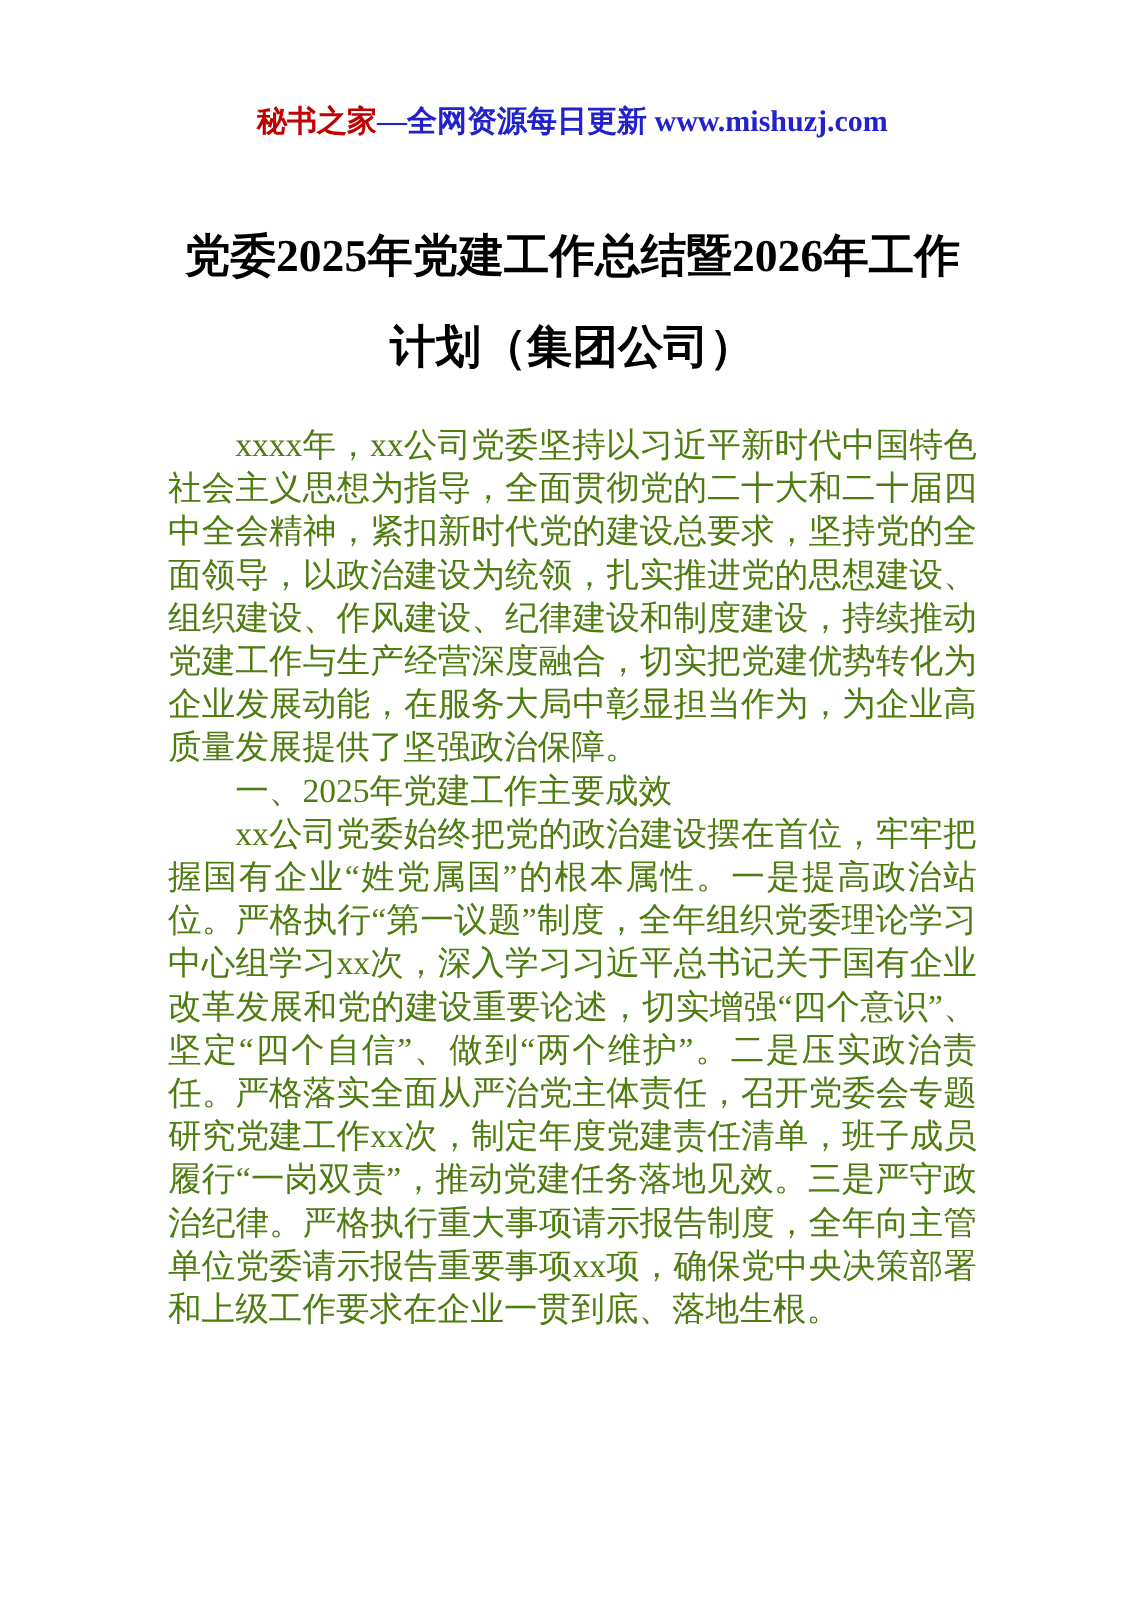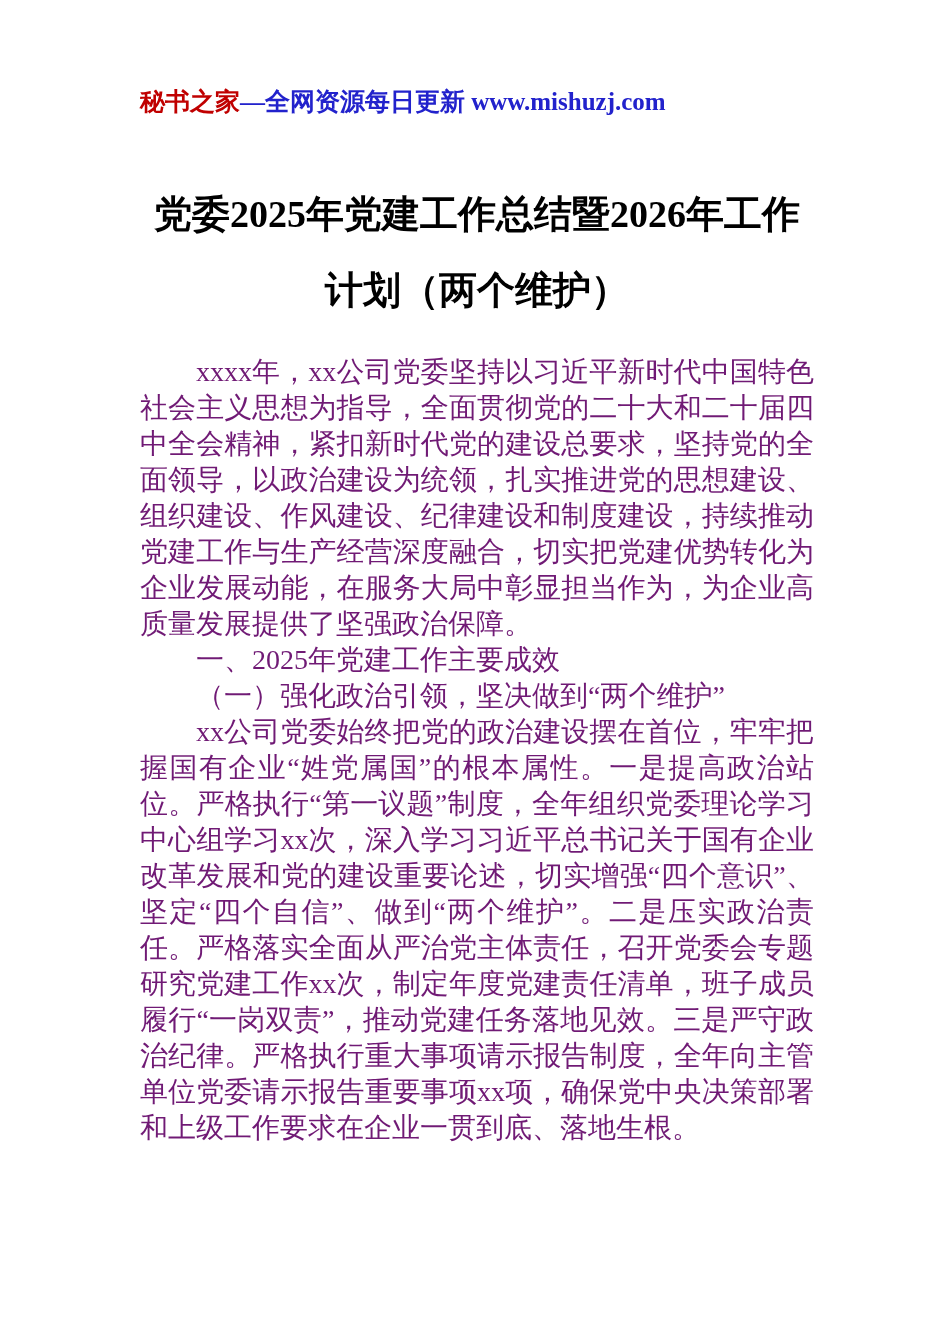--- a/index.html
+++ b/index.html
@@ -12,20 +12,21 @@
     font-family: "Liberation Serif", "DejaVu Serif", serif;
     overflow: hidden;
   }
   .page {
     width: 950px;
     height: 1344px;
     padding: 86px 136px 0 140px;
     background: #ffffff;
   }
   .doc-header {
+    text-align: center;
     font-size: 25px;
     font-weight: 700;
     line-height: 32px;
     white-space: nowrap;
   }
   .doc-header .brand { color: #c00000; }
   .doc-header .tagline { color: #2222cc; }
   .doc-header .url { color: #2222cc; text-decoration: none; cursor: pointer; }
   .doc-title {
     margin-top: 58px;
@@ -36,34 +37,33 @@
     color: #000000;
   }
   .doc-body {
     margin-top: 26px;
   }
   .doc-body p {
     font-size: 28px;
     line-height: 36px;
     text-indent: 2em;
     text-align: justify;
-    color: #701a75;
+    color: #4d7c0f;
   }
 </style>
 </head>
 <body>
 
 <div class="page">
 
   <div class="doc-header">
     <span class="brand">秘书之家</span><span class="tagline">—全网资源每日更新 </span><span class="url">www.mishuzj.com</span>
   </div>
 
-  <h1 class="doc-title">党委2025年党建工作总结暨2026年工作计划（两个维护）</h1>
+  <h1 class="doc-title">党委2025年党建工作总结暨2026年工作计划（集团公司）</h1>
 
   <div class="doc-body">
     <p>xxxx年，xx公司党委坚持以习近平新时代中国特色社会主义思想为指导，全面贯彻党的二十大和二十届四中全会精神，紧扣新时代党的建设总要求，坚持党的全面领导，以政治建设为统领，扎实推进党的思想建设、组织建设、作风建设、纪律建设和制度建设，持续推动党建工作与生产经营深度融合，切实把党建优势转化为企业发展动能，在服务大局中彰显担当作为，为企业高质量发展提供了坚强政治保障。</p>
     <p>一、2025年党建工作主要成效</p>
-    <p>（一）强化政治引领，坚决做到“两个维护”</p>
     <p>xx公司党委始终把党的政治建设摆在首位，牢牢把握国有企业“姓党属国”的根本属性。一是提高政治站位。严格执行“第一议题”制度，全年组织党委理论学习中心组学习xx次，深入学习习近平总书记关于国有企业改革发展和党的建设重要论述，切实增强“四个意识”、坚定“四个自信”、做到“两个维护”。二是压实政治责任。严格落实全面从严治党主体责任，召开党委会专题研究党建工作xx次，制定年度党建责任清单，班子成员履行“一岗双责”，推动党建任务落地见效。三是严守政治纪律。严格执行重大事项请示报告制度，全年向主管单位党委请示报告重要事项xx项，确保党中央决策部署和上级工作要求在企业一贯到底、落地生根。</p>
   </div>
 
 </div>
 
 </body></html>

